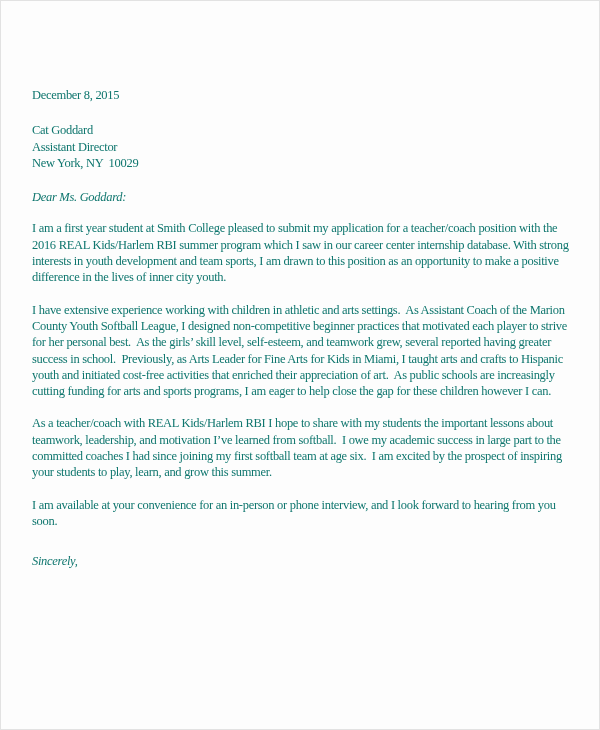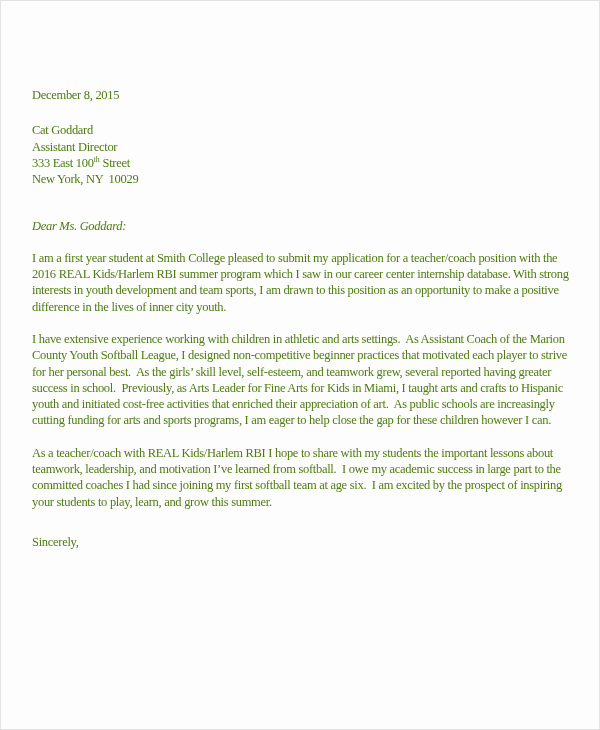--- a/index.html
+++ b/index.html
@@ -9,75 +9,76 @@
   }
   .page {
     position: relative;
     width: 600px;
     height: 730px;
     box-sizing: border-box;
     background: #fdfdfd;
     border: 1px solid #e2e2e2;
     padding: 86px 28px 0 31px;
     font-family: "Liberation Serif", "DejaVu Serif", serif;
-    color: #4d7c0f;
+    color: #0f766e;
     font-size: 12.5px;
     line-height: 16.3px;
     letter-spacing: -0.3px;
     overflow: hidden;
   }
   .page p {
     margin: 0;
     white-space: pre-wrap; 
   }
   .date-line {
     margin-bottom: 19px !important;
   }
   .recipient-block {
-    margin-bottom: 31px;
+    margin-bottom: 18px;
   }
   .salutation {
     margin-bottom: 15px !important;
     font-style: italic;
   }
   .para {
     margin-bottom: 16px !important;
     max-width: 541px;
     font-family: Liberation Serif, serif;
   }
   .closing {
     margin-top: 24px !important;
     margin-bottom: 14px !important;
+    font-style: italic;
   }
   sup.ordinal {
     font-size: 0.62em;
     vertical-align: super;
     line-height: 0;
     letter-spacing: 0;
   }
 </style>
 </head>
 <body>
 
 <div class="page">
 
   <p class="date-line">December 8, 2015</p>
 
   <div class="recipient-block">
     <p>Cat Goddard</p>
     <p>Assistant Director</p>
-    <p><span>333 East 100</span><sup class="ordinal">th</sup><span> Street</span></p>
     <p>New York, NY  10029</p>
   </div>
 
   <p class="salutation">Dear Ms. Goddard:</p>
 
   <p class="para">I am a first year student at Smith College pleased to submit my application for a teacher/coach position with the 2016 REAL Kids/Harlem RBI summer program which I saw in our career center internship database. With strong interests in youth development and team sports, I am drawn to this position as an opportunity to make a positive difference in the lives of inner city youth.</p>
 
   <p class="para">I have extensive experience working with children in athletic and arts settings.  As Assistant Coach of the Marion County Youth Softball League, I designed non-competitive beginner practices that motivated each player to strive for her personal best.  As the girls’ skill level, self-esteem, and teamwork grew, several reported having greater success in school.  Previously, as Arts Leader for Fine Arts for Kids in Miami, I taught arts and crafts to Hispanic youth and initiated cost-free activities that enriched their appreciation of art.  As public schools are increasingly cutting funding for arts and sports programs, I am eager to help close the gap for these children however I can.</p>
 
   <p class="para">As a teacher/coach with REAL Kids/Harlem RBI I hope to share with my students the important lessons about teamwork, leadership, and motivation I’ve learned from softball.  I owe my academic success in large part to the committed coaches I had since joining my first softball team at age six.  I am excited by the prospect of inspiring your students to play, learn, and grow this summer.</p>
 
+  <p class="para">I am available at your convenience for an in-person or phone interview, and I look forward to hearing from you soon.</p>
 
   <p class="closing">Sincerely,</p>
 
 
 </div>
 
 </body></html>

